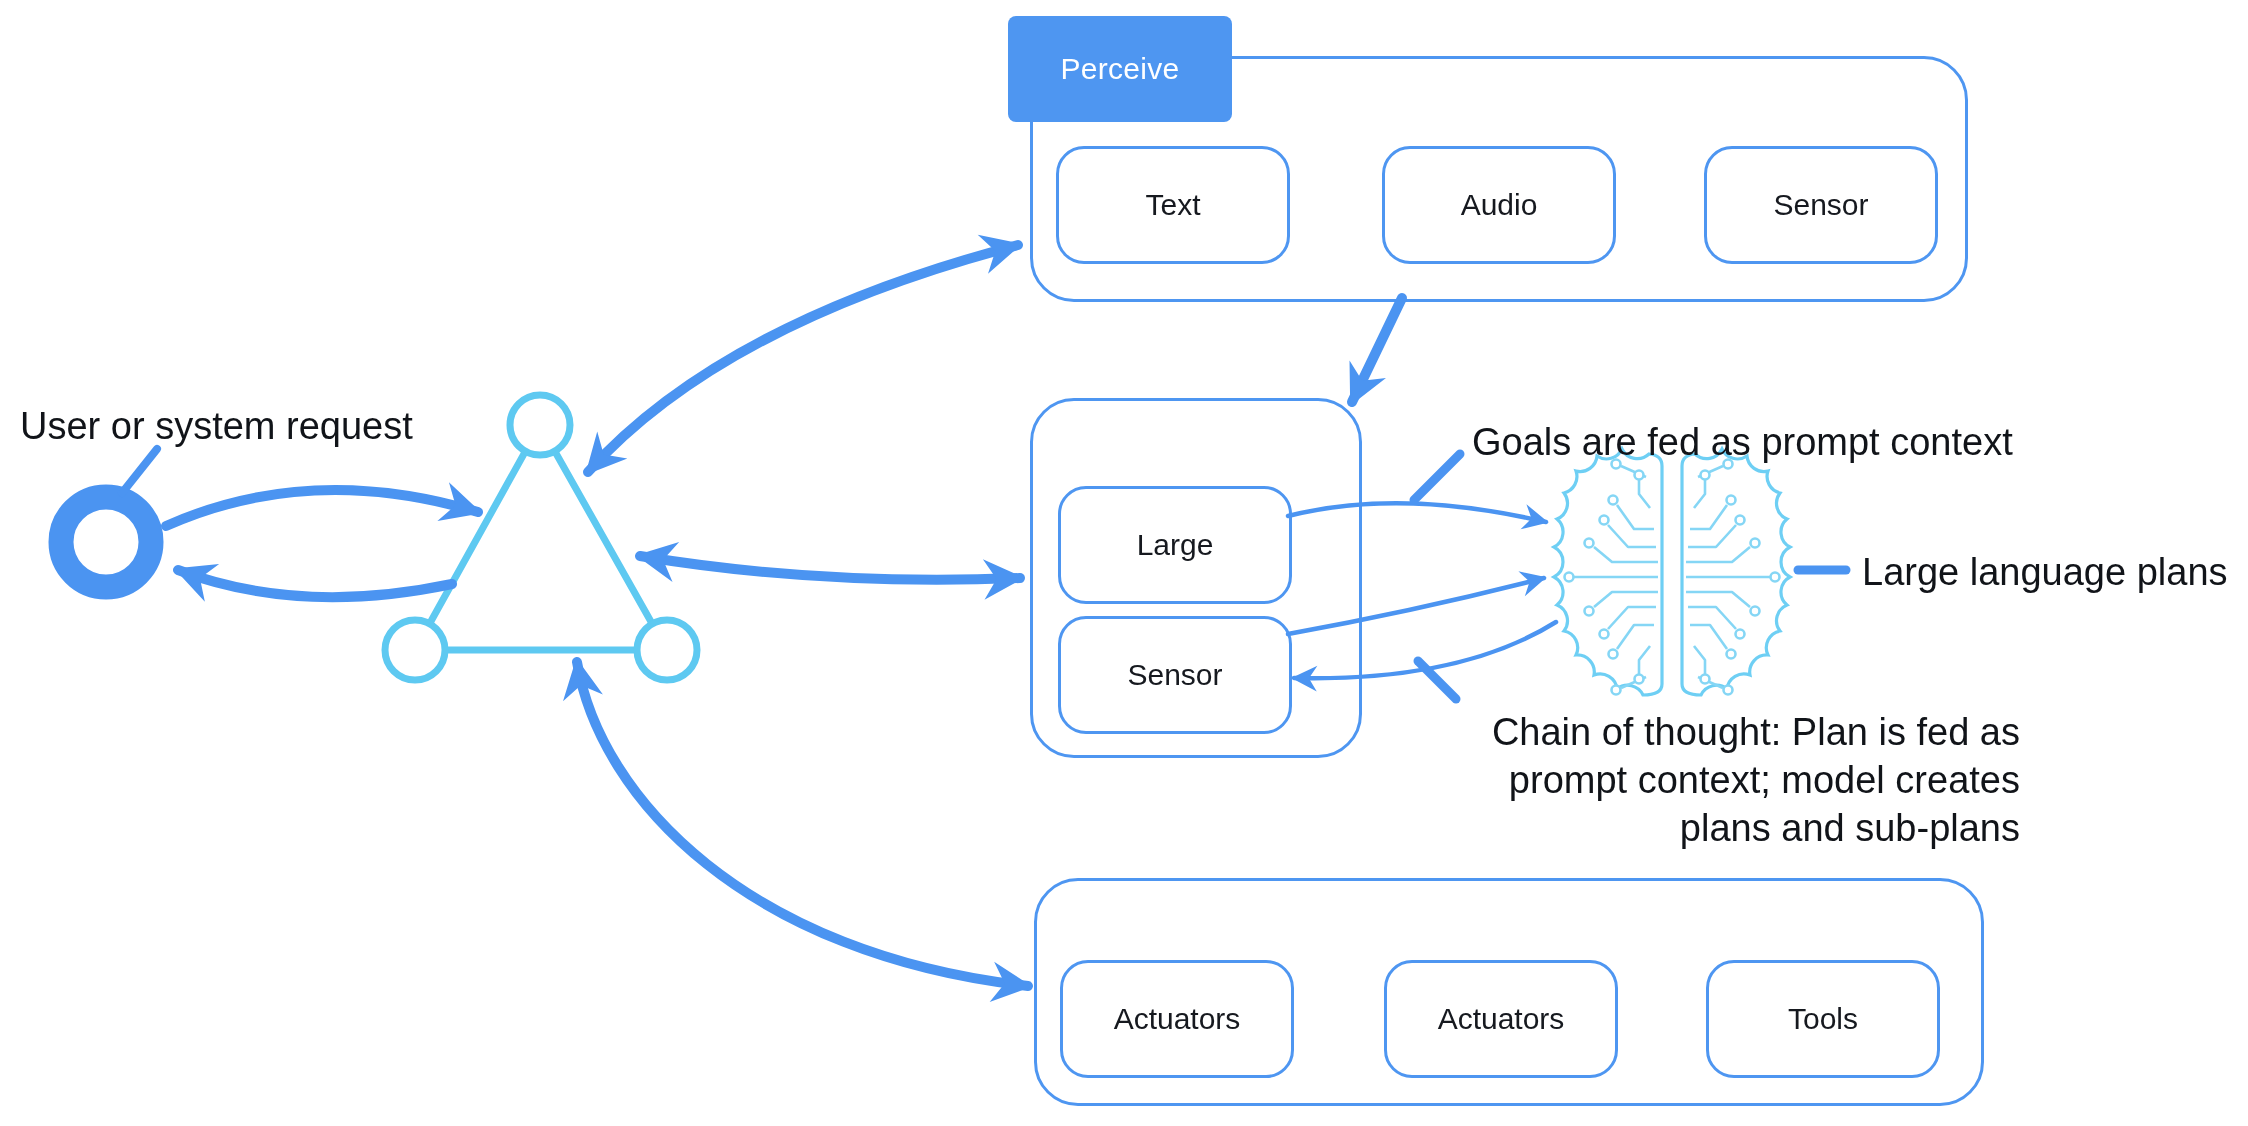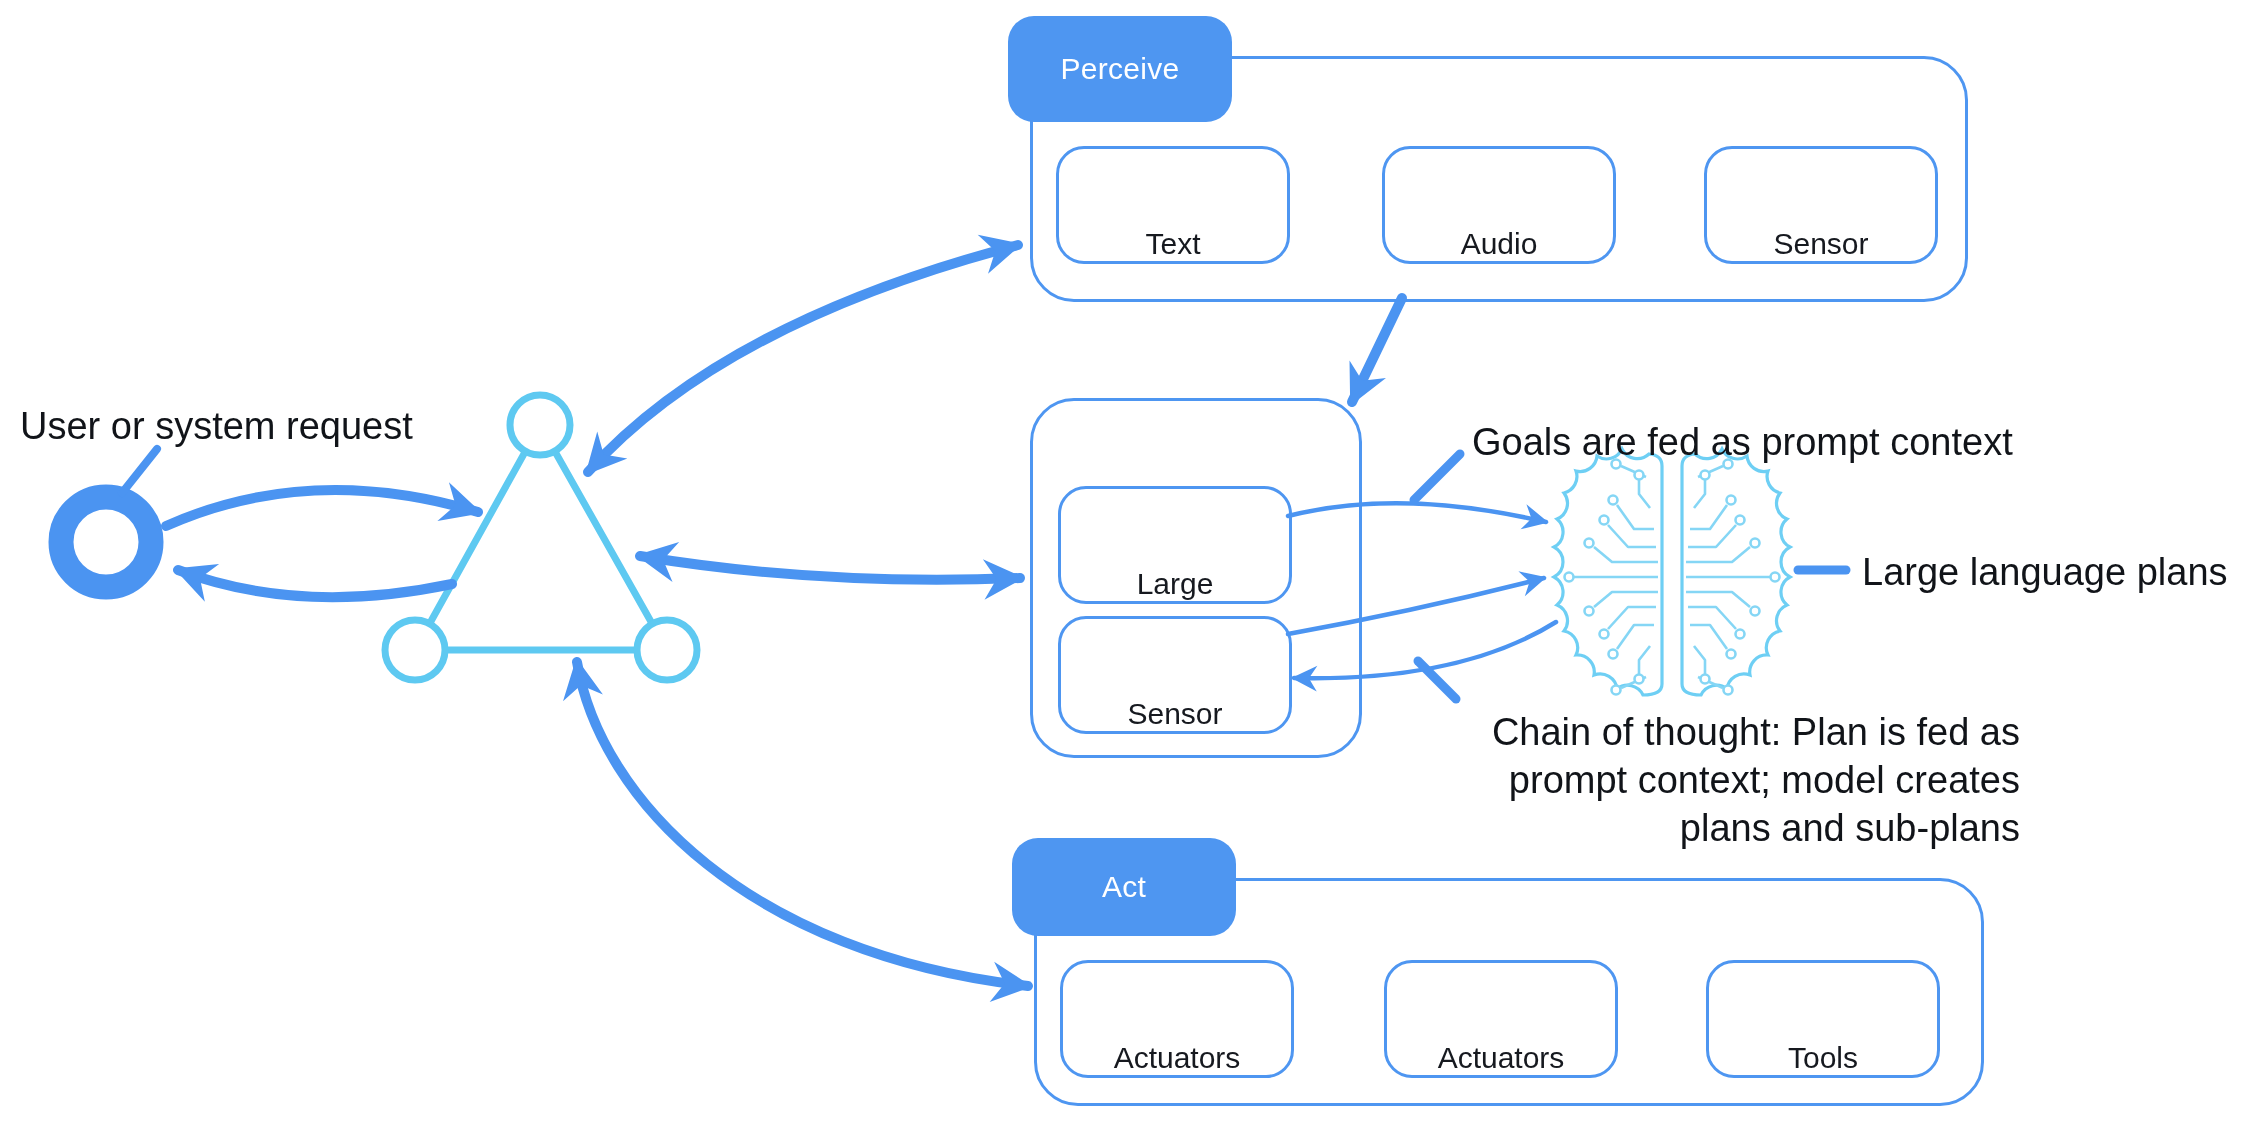--- a/index.html
+++ b/index.html
@@ -1,25 +1,25 @@
 <!DOCTYPE html>
 <html><head>
 <meta charset="utf-8">
 <style>
   html,body{margin:0;padding:0;background:#ffffff;}
   body{width:2248px;height:1126px;position:relative;overflow:hidden;
        font-family:"Liberation Sans", sans-serif;color:#121417;}
   .canvas{position:absolute;inset:0;width:2248px;height:1126px;background:#fff;}
   svg.overlay{position:absolute;left:0;top:0;z-index:4;pointer-events:none;}
-  .tab{position:absolute;z-index:3;background:#4E96F1;border-radius:26px;
+  .tab{position:absolute;z-index:3;background:#4E96F1;border-radius:8px;
        display:flex;align-items:center;justify-content:center;}
   .tab span{color:#ffffff;font-size:30px;font-weight:500;letter-spacing:.3px;}
   .gbox{position:absolute;z-index:1;border:3px solid #4E96F1;border-radius:44px;background:transparent;}
   .item{position:absolute;z-index:2;border:3px solid #4E96F1;border-radius:28px;
-        display:flex;align-items:flex-end;justify-content:center;background:#fff;}
+        display:flex;align-items:center;justify-content:center;background:#fff;}
   .item span{font-size:30px;font-weight:500;color:#16191F;}
   .note{position:absolute;z-index:5;font-size:38px;font-weight:500;color:#111419;line-height:48px;text-align:right;}
   .nowrap{white-space:nowrap;}
 </style>
 </head>
 <body>
 
 <div class="canvas">
 
   <svg class="overlay" width="2248" height="1126" viewBox="0 0 2248 1126">
@@ -122,23 +122,20 @@
 
   <div class="gbox" style="left:1030px;top:398px;width:326px;height:354px"></div>
   <div class="item" style="left:1058px;top:486px;width:228px;height:112px">
     <span>Large</span>
   </div>
   <div class="item" style="left:1058px;top:616px;width:228px;height:112px">
     <span>Sensor</span>
   </div>
 
   <div class="gbox" style="left:1034px;top:878px;width:944px;height:222px"></div>
-  <div class="tab" style="left:1012px;top:838px;width:224px;height:98px">
-    <span>Act</span>
-  </div>
   <div class="item" style="left:1060px;top:960px;width:228px;height:112px">
     <span>Actuators</span>
   </div>
   <div class="item" style="left:1384px;top:960px;width:228px;height:112px">
     <span>Actuators</span>
   </div>
   <div class="item" style="left:1706px;top:960px;width:228px;height:112px">
     <span>Tools</span>
   </div>
 

